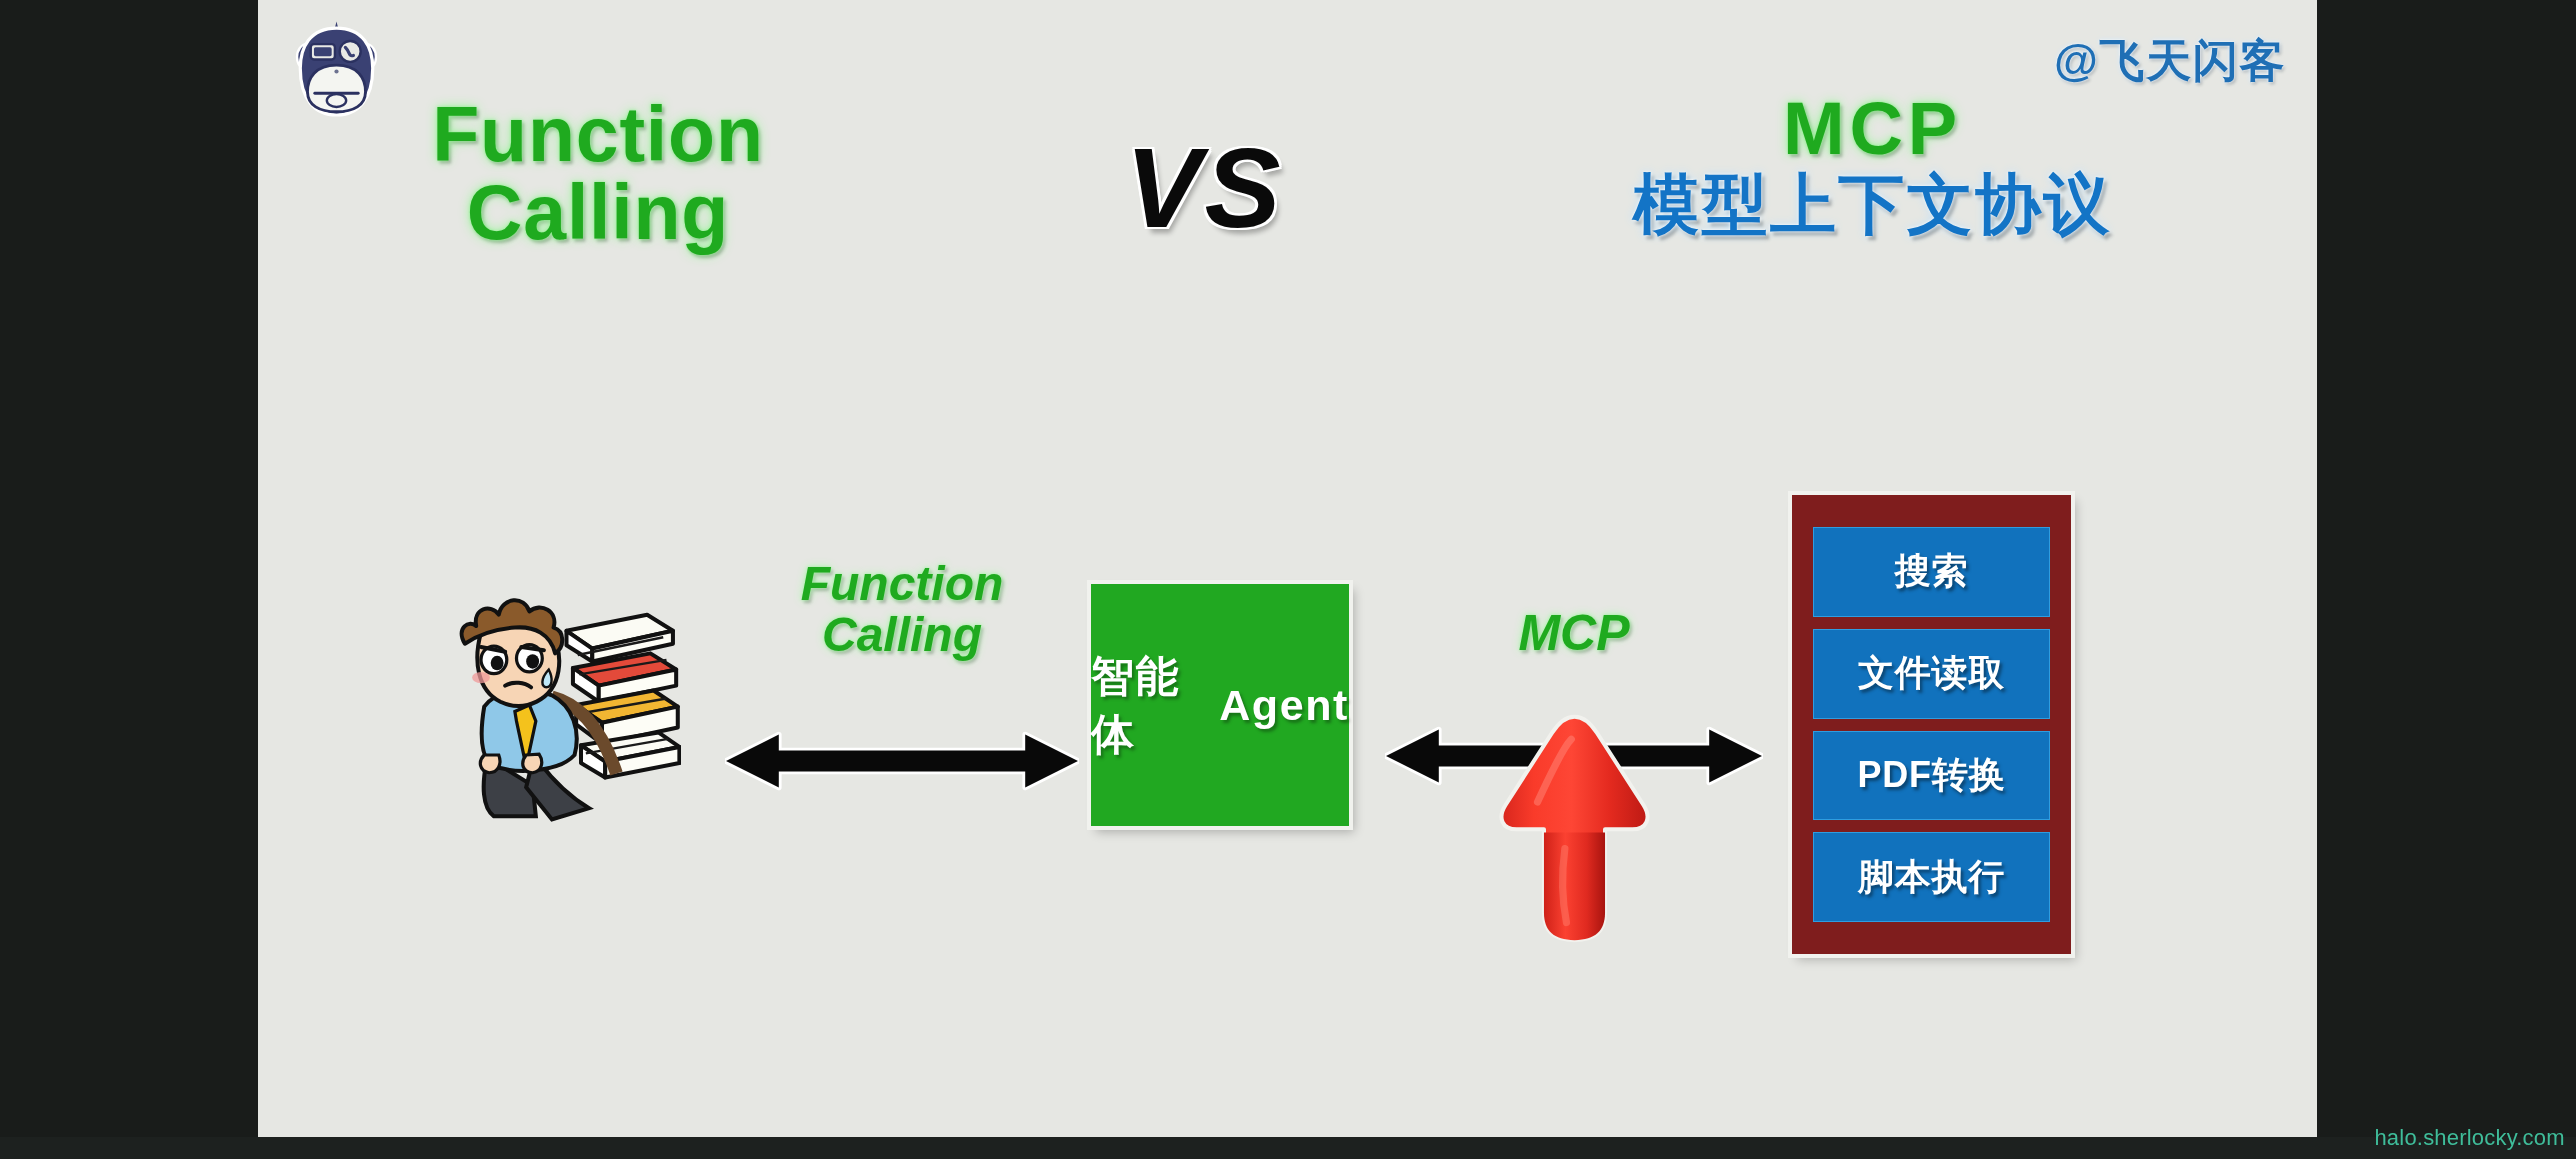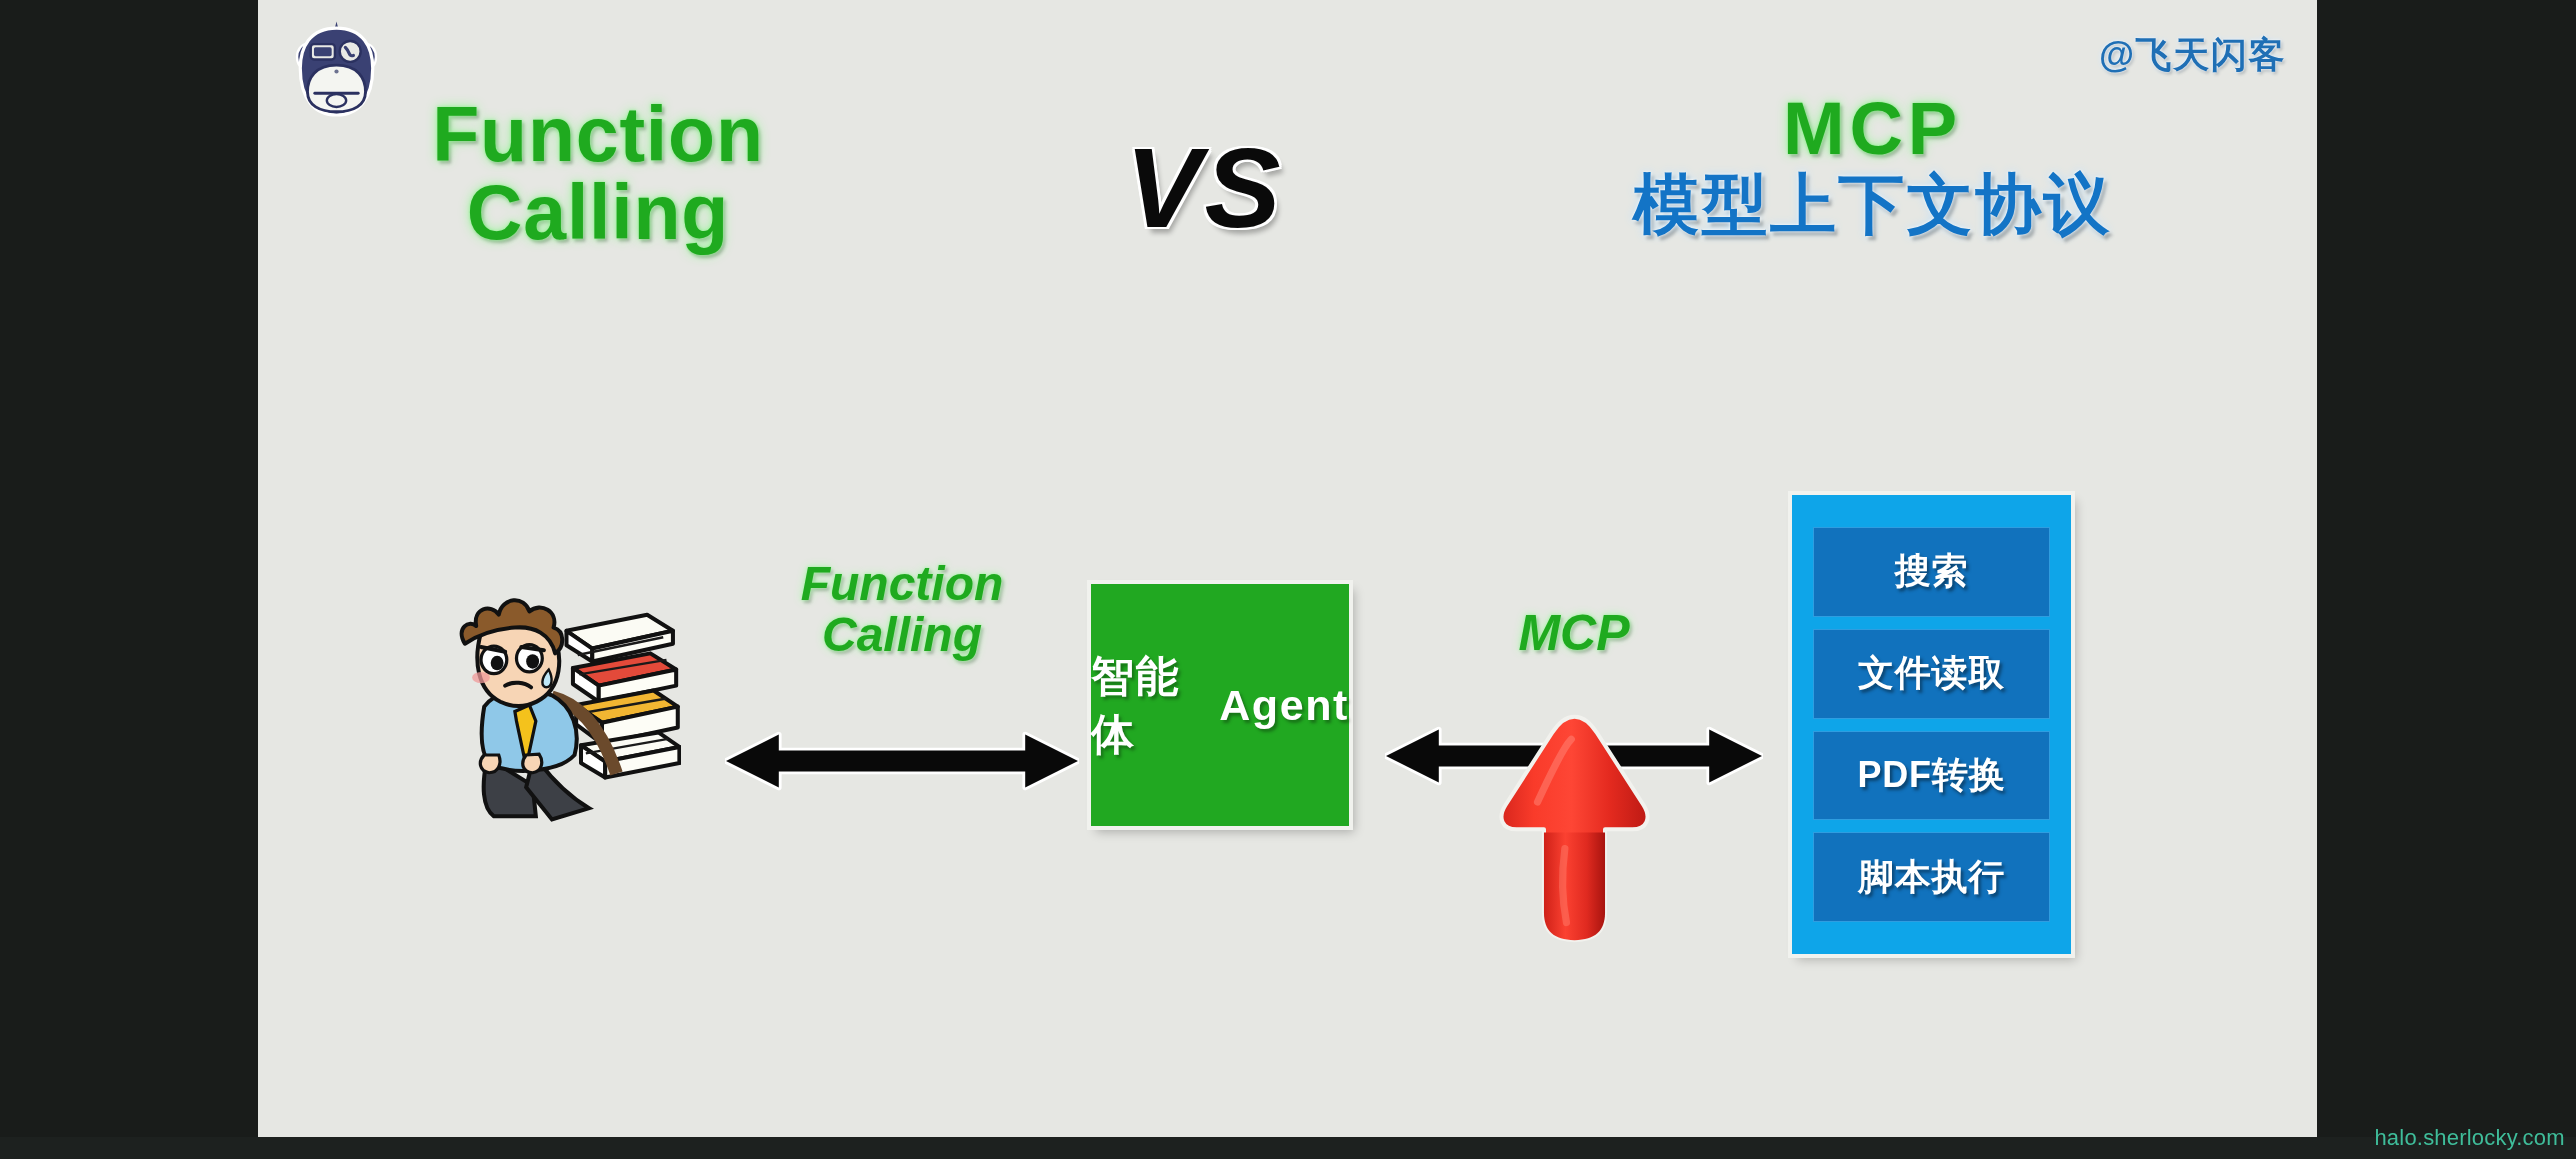--- a/index.html
+++ b/index.html
@@ -49,21 +49,21 @@
     top: 14.5px;
     width: 95px;
     height: 105px;
   }
 
   
   #handle {
     position: absolute;
     right: 31px;
     top: 31px;
-    font-size: 36px;
+    font-size: 45px;
     font-weight: bold;
     letter-spacing: 1.6px;
     color: #1f6fb5;
     text-shadow:
       0 0 2.4px #ffffff,
       0 0 5.6px #cfe6fb,
       1.6px 2.4px 3.2px rgba(0,0,0,0.28);
     white-space: nowrap;
   }
 
@@ -236,21 +236,21 @@
     height: 233px;
   }
 
   
   #tools-panel {
     position: absolute;
     left: 1534px;
     top: 12px;
     width: 279px;
     height: 459px;
-    background: #0ea5e9;
+    background: #7f1d1d;
     box-shadow: 0 0 0 4px #f1f2ee, 4.8px 6.4px 9.7px rgba(0,0,0,0.22);
     padding: 32px 21px;
     box-sizing: border-box;
     display: flex;
     flex-direction: column;
     gap: 12px;
   }
   .tool-item {
     flex: 1;
     background: #1172bd;

